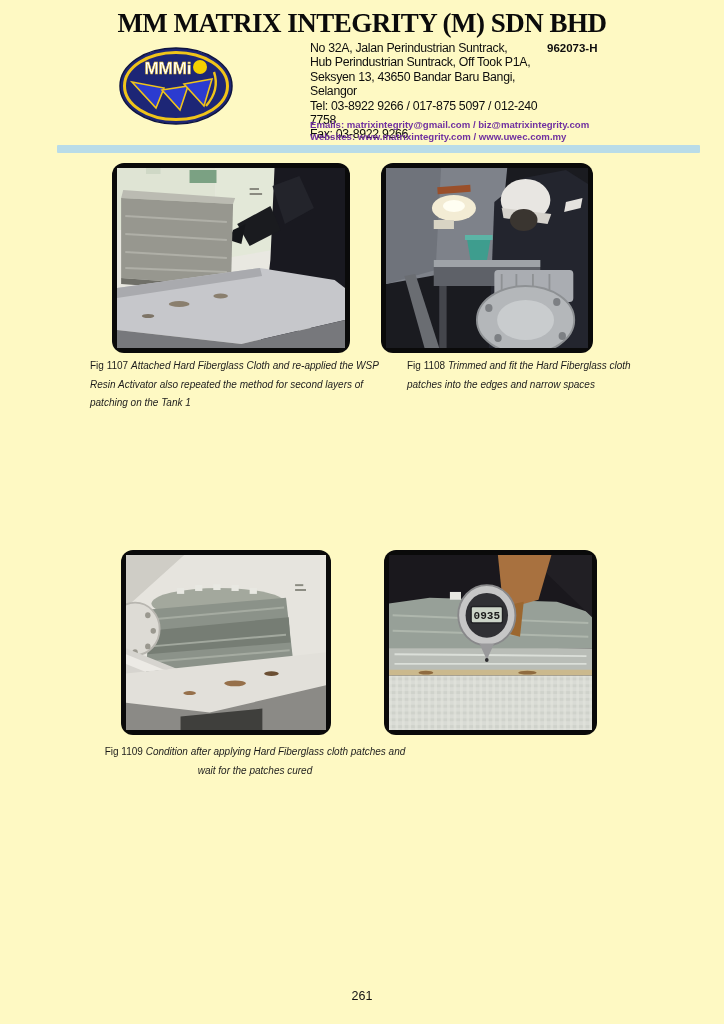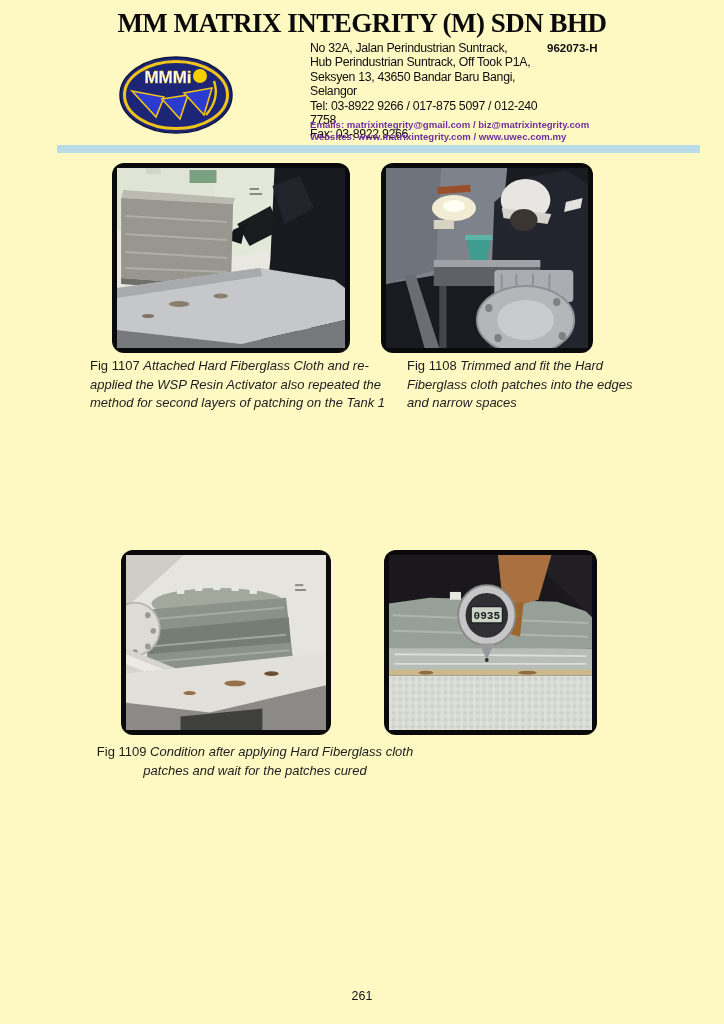--- a/index.html
+++ b/index.html
@@ -3,38 +3,38 @@
 <meta charset="utf-8">
 <style>
   html,body{margin:0;padding:0;}
   body{background:#ffffff;font-family:"Liberation Sans", sans-serif;}
   .page{position:relative;width:724px;height:1024px;background:#fef9c3;overflow:hidden;}
 
   
   .title{position:absolute;top:8px;left:0;width:724px;text-align:center;
          font-family:"Liberation Serif", serif;font-weight:bold;font-size:27px;
          color:#0b0b0b;letter-spacing:-0.5px;margin:0;}
-  .logo-wrap{position:absolute;left:118px;top:55px;width:116px;height:80px;}
+  .logo-wrap{position:absolute;left:118px;top:46px;width:116px;height:80px;}
   .addr{position:absolute;left:310px;top:41px;width:250px;
         font-weight:normal;font-size:12.3px;line-height:14.4px;color:#0d0d0d;letter-spacing:-0.3px;}
   .regno{position:absolute;left:547px;top:42px;font-weight:bold;font-size:11.5px;color:#0d0d0d;}
   .contacts{position:absolute;left:310px;top:119px;font-weight:bold;font-size:9.6px;
             line-height:11.6px;color:#7030a0;}
   .divider{position:absolute;left:57px;top:145px;width:643px;height:8px;background:#b9dce8;border-radius:1px;}
 
   
   .frame{position:absolute;background:#0a0a0a;border-radius:12px;padding:5px;box-sizing:border-box;}
   .frame svg{display:block;width:100%;height:100%;background:#fff;}
   .f1{left:112px;top:163px;width:238px;height:190px;}
   .f2{left:381px;top:163px;width:212px;height:190px;}
   .f3{left:121px;top:550px;width:210px;height:185px;}
   .f4{left:384px;top:550px;width:213px;height:185px;}
 
   
-  .cap{position:absolute;font-size:13px;line-height:18.5px;color:#1c1c1c;margin:0;}
+  .cap{position:absolute;font-size:10px;line-height:18.5px;color:#1c1c1c;margin:0;}
   .cap .fig-text{font-style:italic;}
   .c1{left:90px;top:357px;width:302px;}
   .c2{left:407px;top:357px;width:246px;}
   .c3{left:96px;top:743px;width:318px;text-align:center;}
   .c4{left:407px;top:743px;width:246px;}
 
   .pagenum{position:absolute;top:989px;left:0;width:724px;text-align:center;
            font-size:12.5px;color:#111;}
 </style>
 </head>

